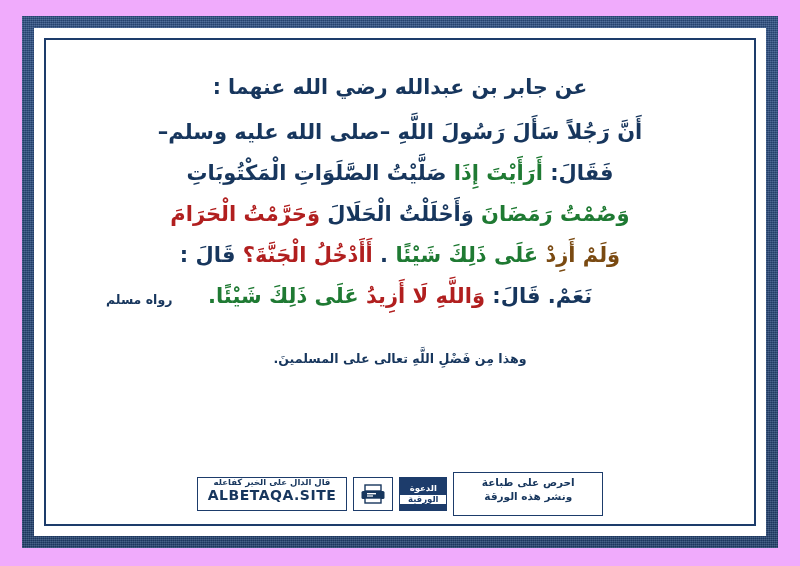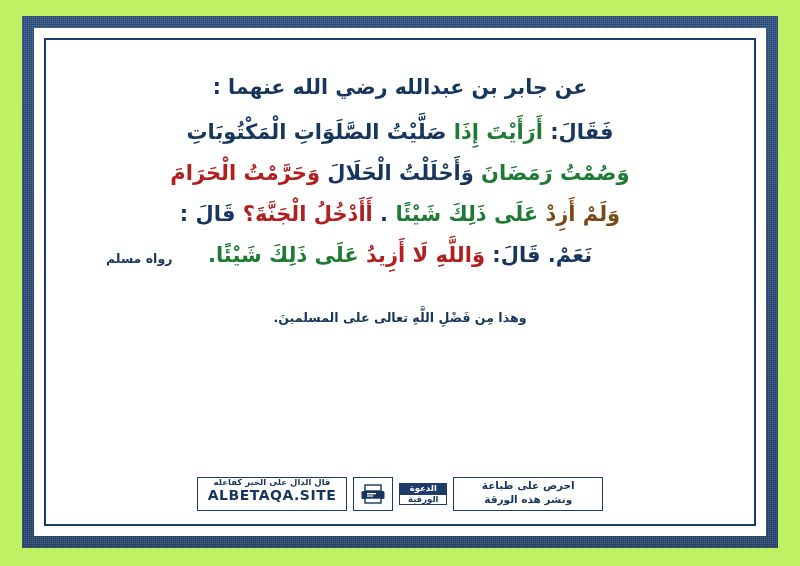--- a/index.html
+++ b/index.html
@@ -11,21 +11,21 @@
     height: 566px;
     background: #ffffff;
     font-family: "DejaVu Sans", sans-serif;
     overflow: hidden;
   }
   .page {
     position: relative;
     width: 800px;
     height: 566px;
     box-sizing: border-box;
-    background: #bef264;
+    background: #f0abfc;
   }
   
   .frame-outer {
     position: absolute;
     left: 22px;
     top: 16px;
     right: 22px;
     bottom: 18px;
     background:
       repeating-linear-gradient(0deg, rgba(255,255,255,0.10) 0px, rgba(255,255,255,0.10) 1px, rgba(0,0,0,0.10) 1px, rgba(0,0,0,0.10) 2px),
@@ -120,39 +120,39 @@
     bottom: 52px;
     height: 40px;
     display: flex;
     align-items: center;
     justify-content: center;
     gap: 6px;
     direction: rtl;
   }
   .f-box {
     border: 1.6px solid #1d3c6b;
-    height: 34px;
-    box-sizing: border-box;
-    display: flex;
-    align-items: flex-start;
-    justify-content: center;
-    padding: 0 8px;
+    height: 44px;
+    box-sizing: border-box;
+    display: flex;
+    align-items: flex-end;
+    justify-content: center;
+    padding: 12px 8px;
     color: #17365d;
     background: #fff;
   }
   .f-box.print-note {
     font-size: 10.5px;
     font-weight: bold;
     line-height: 1.35;
     text-align: center;
     min-width: 150px;
   }
   .f-logo {
     border: 1.6px solid #1d3c6b;
-    height: 22px;
+    height: 34px;
     width: 48px;
     box-sizing: border-box;
     display: flex;
     flex-direction: column;
     align-items: center;
     justify-content: center;
     background: #1d3c6b;
     color: #ffffff;
     font-size: 8.5px;
     font-weight: bold;
@@ -210,20 +210,23 @@
 
   <div class="frame-outer"></div>
   <div class="frame-mid"></div>
   <div class="frame-inner-line"></div>
 
   <div class="content">
 
     <div class="narrator">عن جابر بن عبدالله رضي الله عنهما :</div>
 
     <div class="hadith">
+      <div class="line">
+        <span class="c-navy">أَنَّ رَجُلاً سَأَلَ رَسُولَ اللَّهِ –صلى الله عليه وسلم–</span>
+      </div>
       <div class="line">
         <span class="c-navy">فَقَالَ: </span>
         <span class="c-green">أَرَأَيْتَ إِذَا </span>
         <span class="c-navy">صَلَّيْتُ الصَّلَوَاتِ الْمَكْتُوبَاتِ</span>
       </div>
       <div class="line">
         <span class="c-green">وَصُمْتُ رَمَضَانَ </span>
         <span class="c-navy">وَأَحْلَلْتُ الْحَلَالَ </span>
         <span class="c-red">وَحَرَّمْتُ الْحَرَامَ</span>
       </div>

